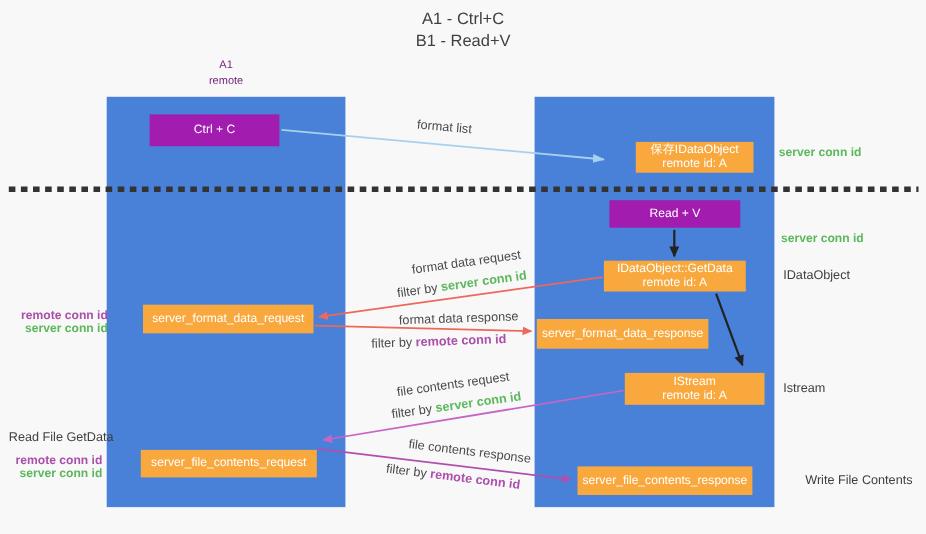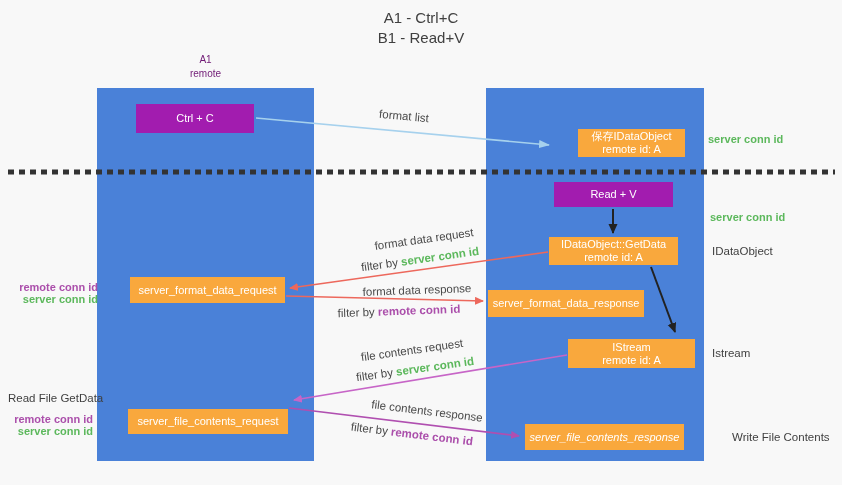--- a/index.html
+++ b/index.html
@@ -100,21 +100,21 @@
 
   <div class="node orange" style="left:568px;top:339px;width:127px;height:29px;">
     <div>IStream</div>
     <div>remote id: A</div>
   </div>
 
   <div class="node orange" style="left:128px;top:393px;width:160px;height:25px;margin-top:16px;">
     <div>server_file_contents_request</div>
   </div>
 
-  <div class="node orange" style="left:525px;top:424px;width:159px;height:26px;font-style:italic;">
+  <div class="node orange" style="left:525px;top:424px;width:159px;height:26px;">
     <div>server_file_contents_response</div>
   </div>
 
   <div class="slabel green" style="left:708px;top:133px;">server conn id</div>
   <div class="slabel green" style="left:710px;top:211px;">server conn id</div>
   <div class="slabel" style="left:712px;top:245px;">IDataObject</div>
   <div class="slabel" style="left:712px;top:347px;">Istream</div>
   <div class="slabel" style="left:732px;top:431px;">Write File Contents</div>
 
   <div class="slabel purple rightalign" style="left:0;width:98px;top:281px;">remote conn id</div>

